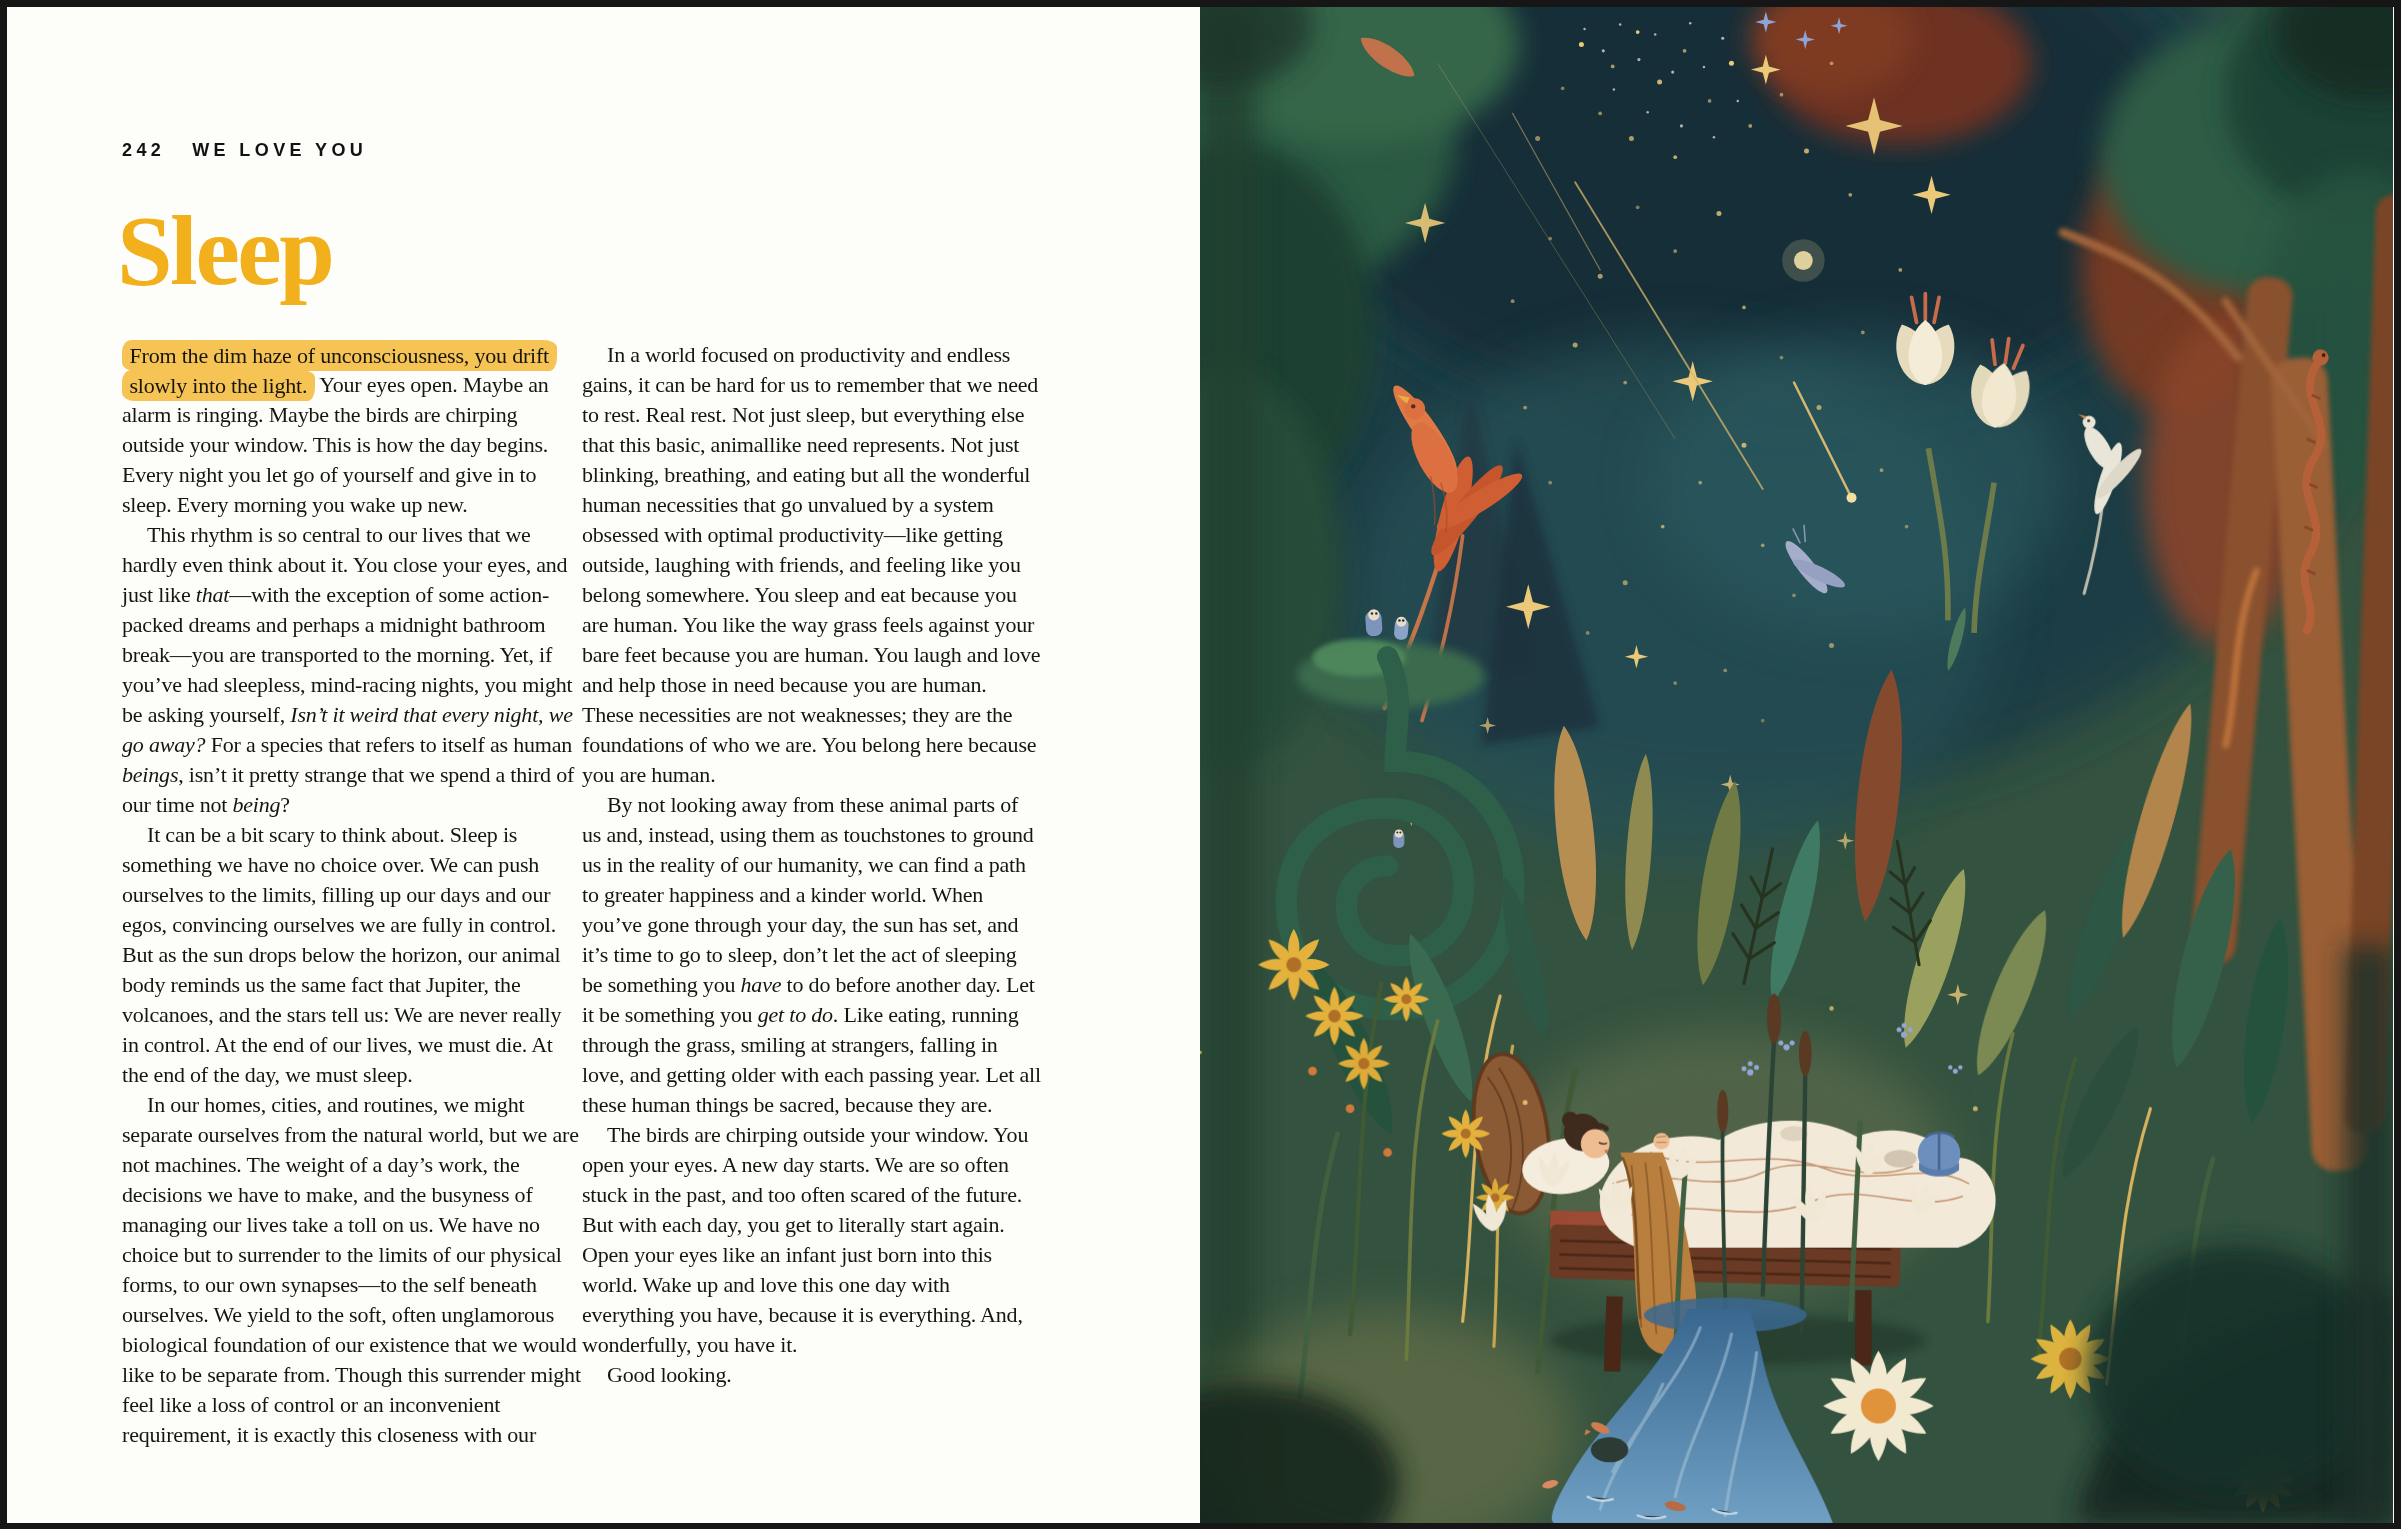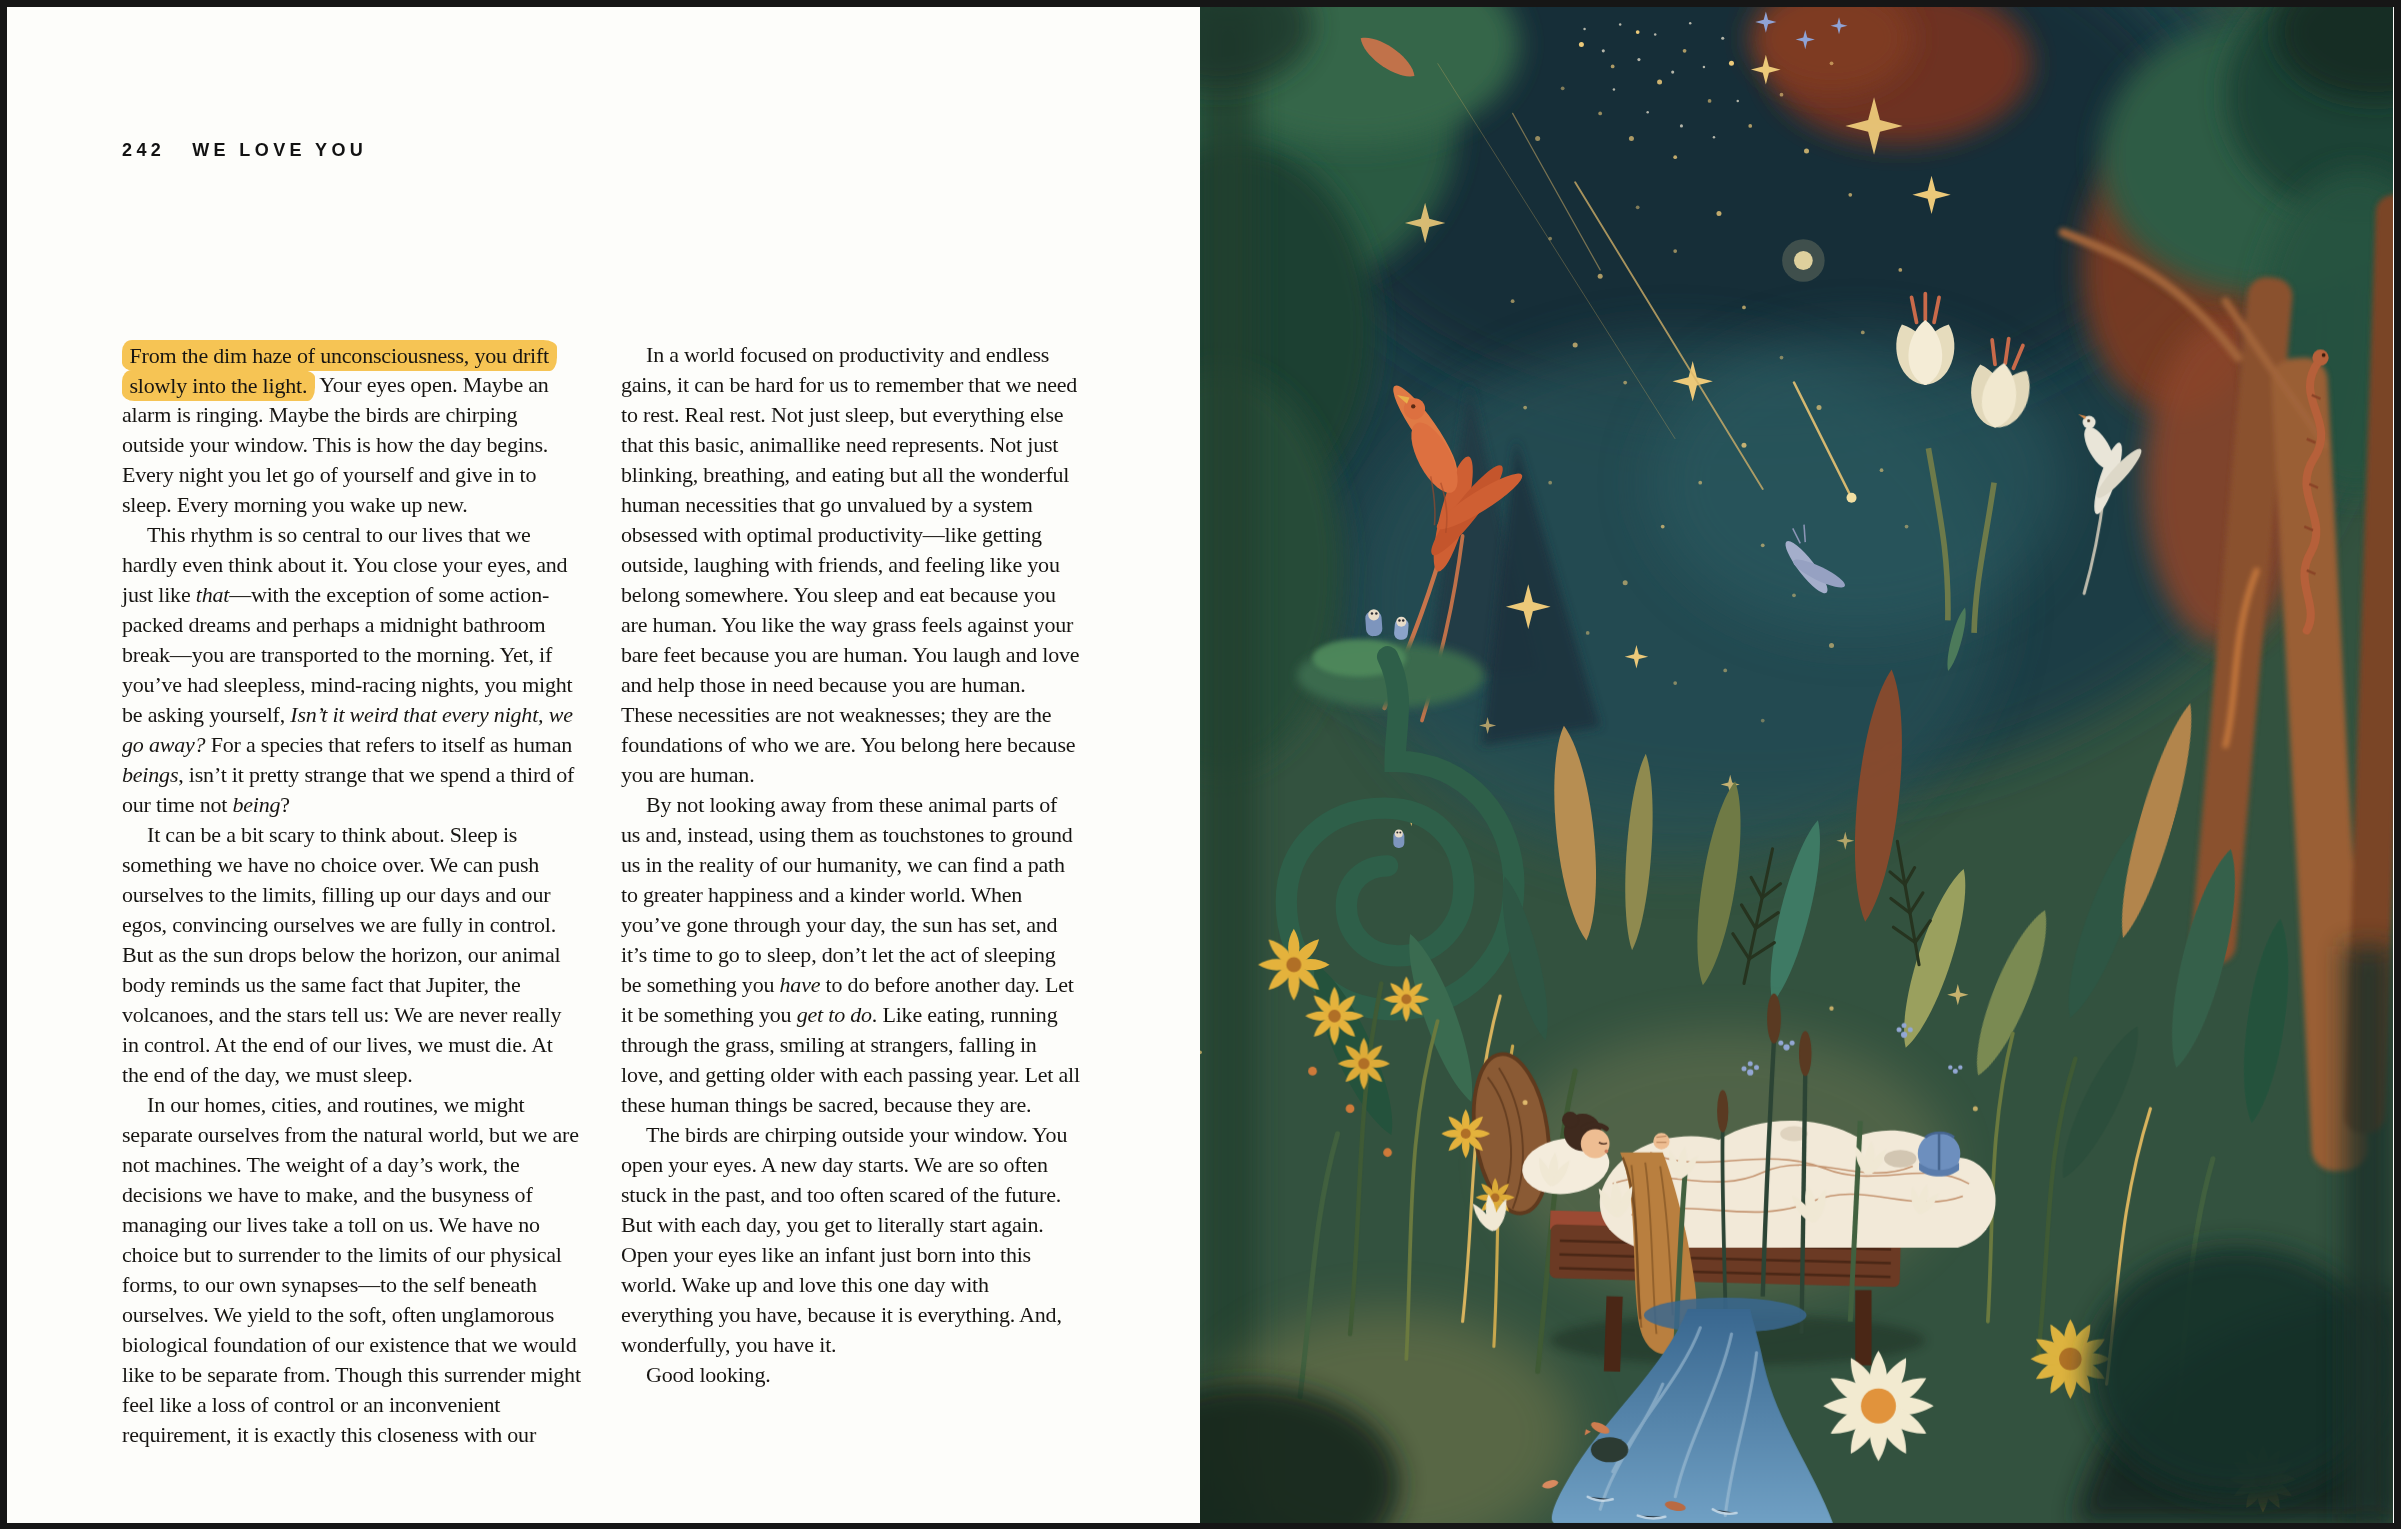--- a/index.html
+++ b/index.html
@@ -19,21 +19,21 @@
   .running-header .pgnum{margin-right:17.5px;}
 
   .chapter-title{
     position:absolute;left:110px;top:150px;margin:0;
     font-family:"Liberation Serif",serif;font-weight:700;
     font-size:100px;line-height:1;letter-spacing:-2.5px;color:#f2b01c;
   }
 
   .cols{
     position:absolute;left:115px;top:289px;width:959px;
-    display:flex;gap:39px;
+    display:flex;
   }
   .col{
     width:460px;
     font-family:"Liberation Serif",serif;
     font-size:22px;line-height:30px;letter-spacing:-0.2px;
     color:#171512;text-align:left;
   }
   .col p{margin:0;}
   .col p.indent{text-indent:25px;}
   .em{font-style:italic;font-family:Liberation Serif, serif;}
@@ -47,20 +47,21 @@
 </head>
 <body>
 
 <div class="frame">
 
   <section class="page-text">
     <header class="running-header">
       <span class="pgnum">242</span>
       <span>WE LOVE YOU</span>
     </header>
+    <h1 class="chapter-title">Sleep</h1>
     <div class="cols">
       <div class="col">
           <p class=""><span class="hl">From the dim haze of unconsciousness, you drift slowly into the light.</span><span> Your eyes open. Maybe an alarm is ringing. Maybe the birds are chirping outside your window. This is how the day begins. Every night you let go of yourself and give in to sleep. Every morning you wake up new.</span></p>
           <p class="indent"><span>This rhythm is so central to our lives that we hardly even think about it. You close your eyes, and just like </span><span class="em">that</span><span>—with the exception of some action-packed dreams and perhaps a midnight bathroom break—you are transported to the morning. Yet, if you’ve had sleepless, mind-racing nights, you might be asking yourself, </span><span class="em">Isn’t it weird that every night, we go away?</span><span> For a species that refers to itself as human </span><span class="em">beings</span><span>, isn’t it pretty strange that we spend a third of our time not </span><span class="em">being</span><span>?</span></p>
           <p class="indent"><span>It can be a bit scary to think about. Sleep is something we have no choice over. We can push ourselves to the limits, filling up our days and our egos, convincing ourselves we are fully in control. But as the sun drops below the horizon, our animal body reminds us the same fact that Jupiter, the volcanoes, and the stars tell us: We are never really in control. At the end of our lives, we must die. At the end of the day, we must sleep.</span></p>
           <p class="indent"><span>In our homes, cities, and routines, we might separate ourselves from the natural world, but we are not machines. The weight of a day’s work, the decisions we have to make, and the busyness of managing our lives take a toll on us. We have no choice but to surrender to the limits of our physical forms, to our own synapses—to the self beneath ourselves. We yield to the soft, often unglamorous biological foundation of our existence that we would like to be separate from. Though this surrender might feel like a loss of control or an inconvenient requirement, it is exactly this closeness with our</span></p>
         </div>
       <div class="col">
           <p class="indent"><span>In a world focused on productivity and endless gains, it can be hard for us to remember that we need to rest. Real rest. Not just sleep, but everything else that this basic, animallike need represents. Not just blinking, breathing, and eating but all the wonderful human necessities that go unvalued by a system obsessed with optimal productivity—like getting outside, laughing with friends, and feeling like you belong somewhere. You sleep and eat because you are human. You like the way grass feels against your bare feet because you are human. You laugh and love and help those in need because you are human. These necessities are not weaknesses; they are the foundations of who we are. You belong here because you are human.</span></p>
           <p class="indent"><span>By not looking away from these animal parts of us and, instead, using them as touchstones to ground us in the reality of our humanity, we can find a path to greater happiness and a kinder world. When you’ve gone through your day, the sun has set, and it’s time to go to sleep, don’t let the act of sleeping be something you </span><span class="em">have</span><span> to do before another day. Let it be something you </span><span class="em">get to do</span><span>. Like eating, running through the grass, smiling at strangers, falling in love, and getting older with each passing year. Let all these human things be sacred, because they are.</span></p>

